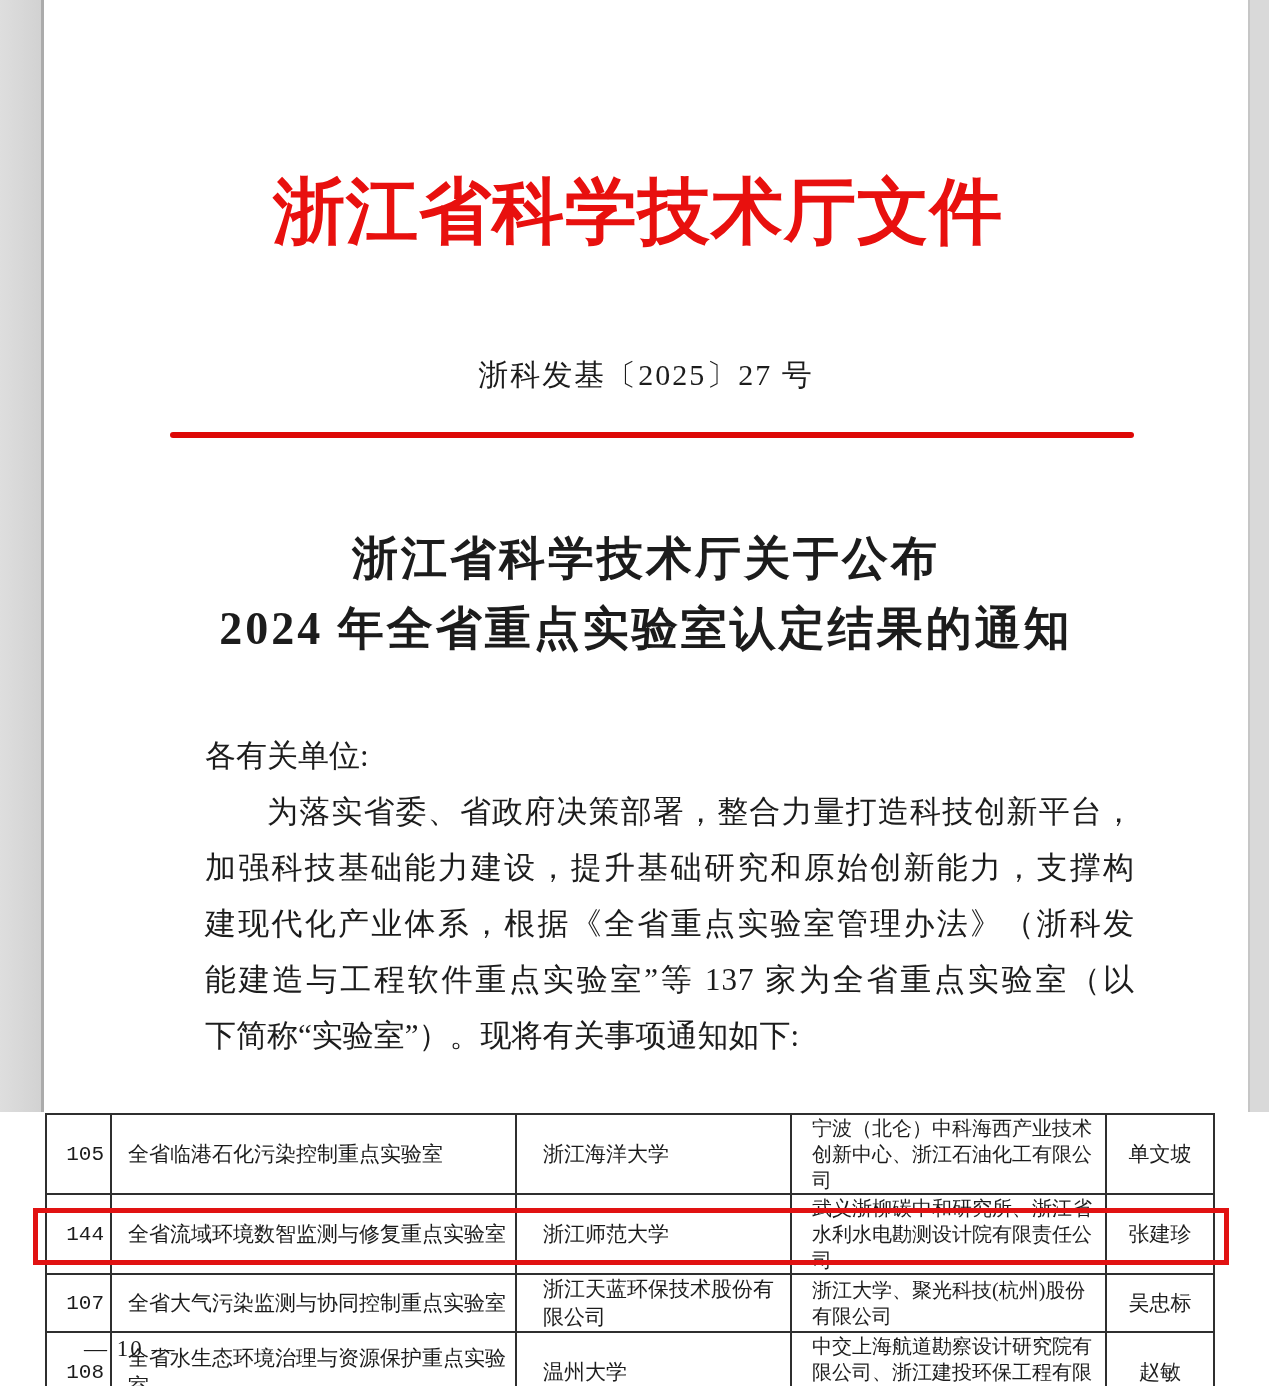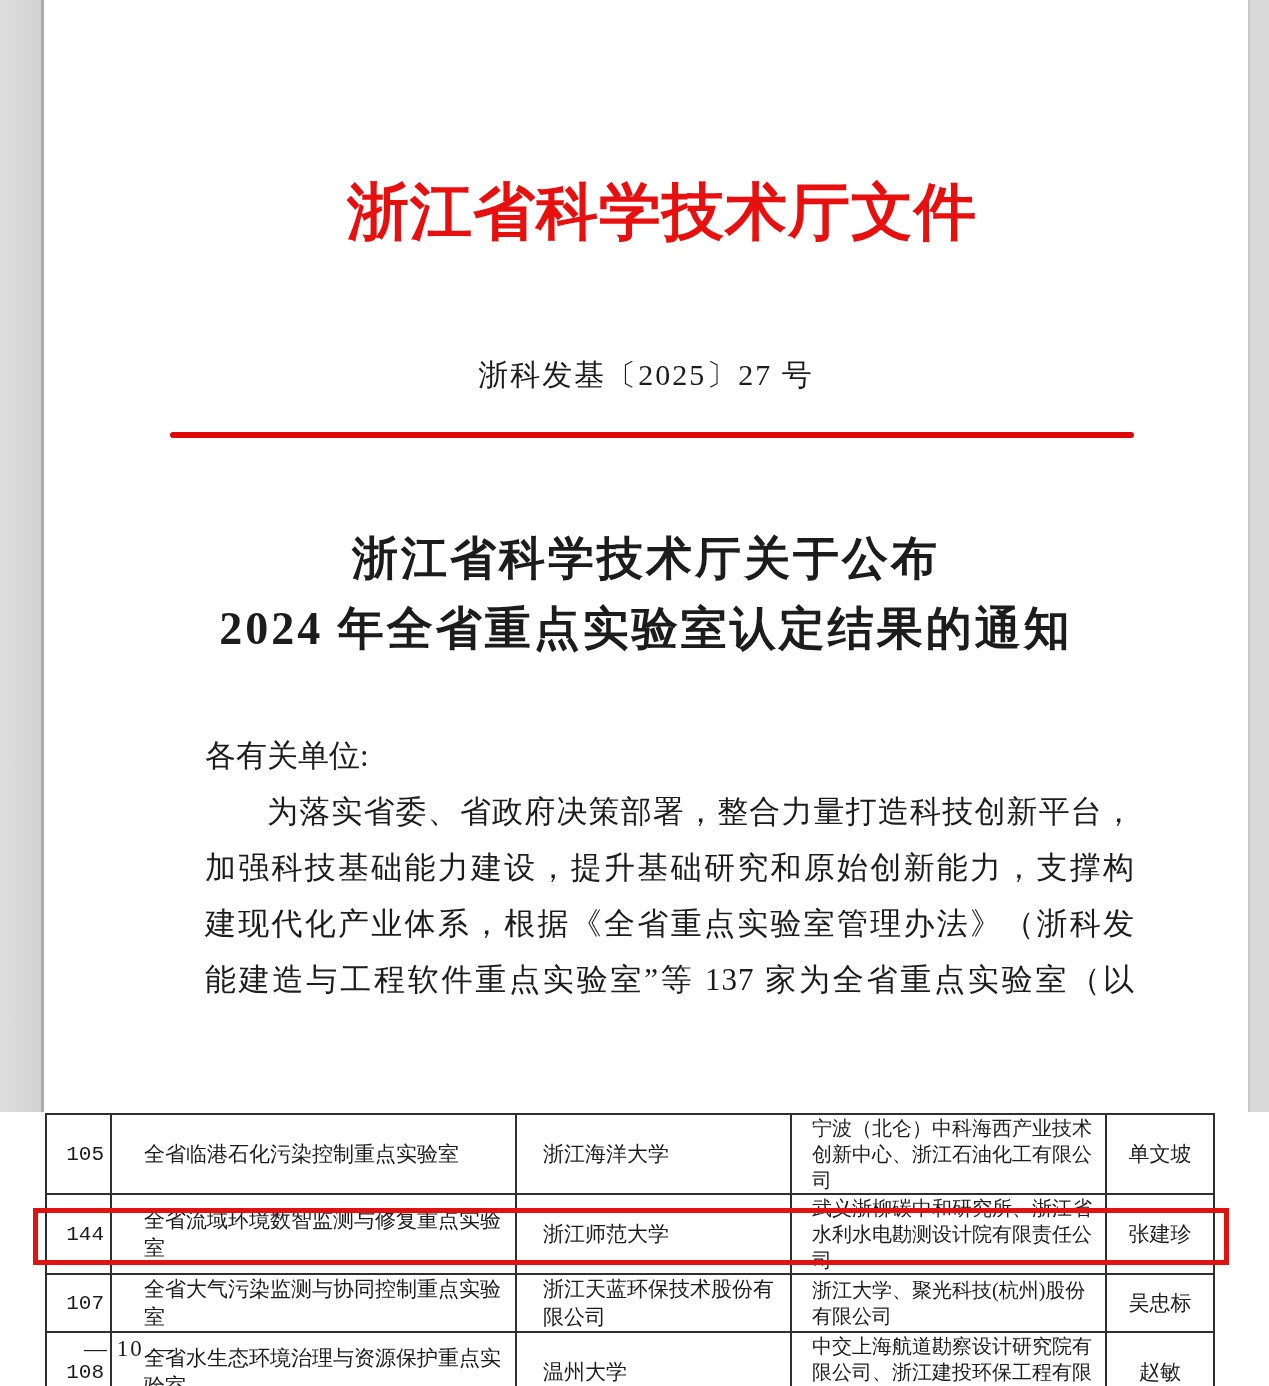--- a/index.html
+++ b/index.html
@@ -23,23 +23,23 @@
   .margin-left{
     position:absolute;left:0;top:0;width:41px;height:1112px;
     background:linear-gradient(to right,#dedede,#d2d2d2);
     border-right:3px solid #ababab;
   }
   .margin-right{
     position:absolute;left:1248px;top:0;width:21px;height:1112px;
     background:#d9d9d9;border-left:2px solid #c6c6c6;
   }
   .agency-title{
-    position:absolute;left:56px;top:140px;width:1212px;
+    position:absolute;left:32px;top:140px;width:1212px;
     text-align:center;
-    font-size:62px;font-weight:700;line-height:145px;
+    font-size:72px;font-weight:700;line-height:145px;
     color:var(--header-red);
     letter-spacing:1px;
     white-space:nowrap;
   }
   .doc-number{
     position:absolute;left:44px;top:355px;width:1204px;
     text-align:center;font-size:30px;letter-spacing:2px;
   }
   .red-rule{
     position:absolute;left:170px;top:432px;width:964px;height:6px;
@@ -63,21 +63,21 @@
     border-collapse:collapse;table-layout:fixed;
     width:1168px;
     font-size:21px;
   }
   .labs td{
     border:2px solid var(--table-border);
     height:50px;padding:0 6px;
     overflow:hidden;
   }
   .labs .c-no{text-align:right;font-family:Liberation Mono, monospace;}
-  .labs .c-lab{text-align:left;padding-left:32px;}
+  .labs .c-lab{text-align:left;padding-left:16px;}
   .labs .c-org{text-align:left;padding-left:26px;}
   .labs .c-partner{text-align:left;padding-left:20px;font-size:20px;line-height:26px;}
   .labs .c-dir{text-align:center;margin-top:22px;}
   .highlight-box{
     position:absolute;left:33px;top:1208px;width:1196px;height:57px;
     border:5px solid var(--highlight-red);
     box-sizing:border-box;
     pointer-events:none;
     background:transparent;
   }
@@ -102,20 +102,21 @@
 
   <div class="notice-title t1">浙江省科学技术厅关于公布</div>
   <div class="notice-title t2">2024 年全省重点实验室认定结果的通知</div>
 
   <div class="body-block">
     <div class="body-line">各有关单位:</div>
     <div class="body-line fill indent">为落实省委、省政府决策部署，整合力量打造科技创新平台，</div>
     <div class="body-line fill">加强科技基础能力建设，提升基础研究和原始创新能力，支撑构</div>
     <div class="body-line fill">建现代化产业体系，根据《全省重点实验室管理办法》（浙科发</div>
     <div class="body-line fill">能建造与工程软件重点实验室”等 137 家为全省重点实验室（以</div>
+    <div class="body-line">下简称“实验室”）。现将有关事项通知如下:</div>
   </div>
 
   <table class="labs">
     <colgroup>
       <col style="width:65px">
       <col style="width:405px">
       <col style="width:275px">
       <col style="width:315px">
       <col style="width:108px">
     </colgroup>

